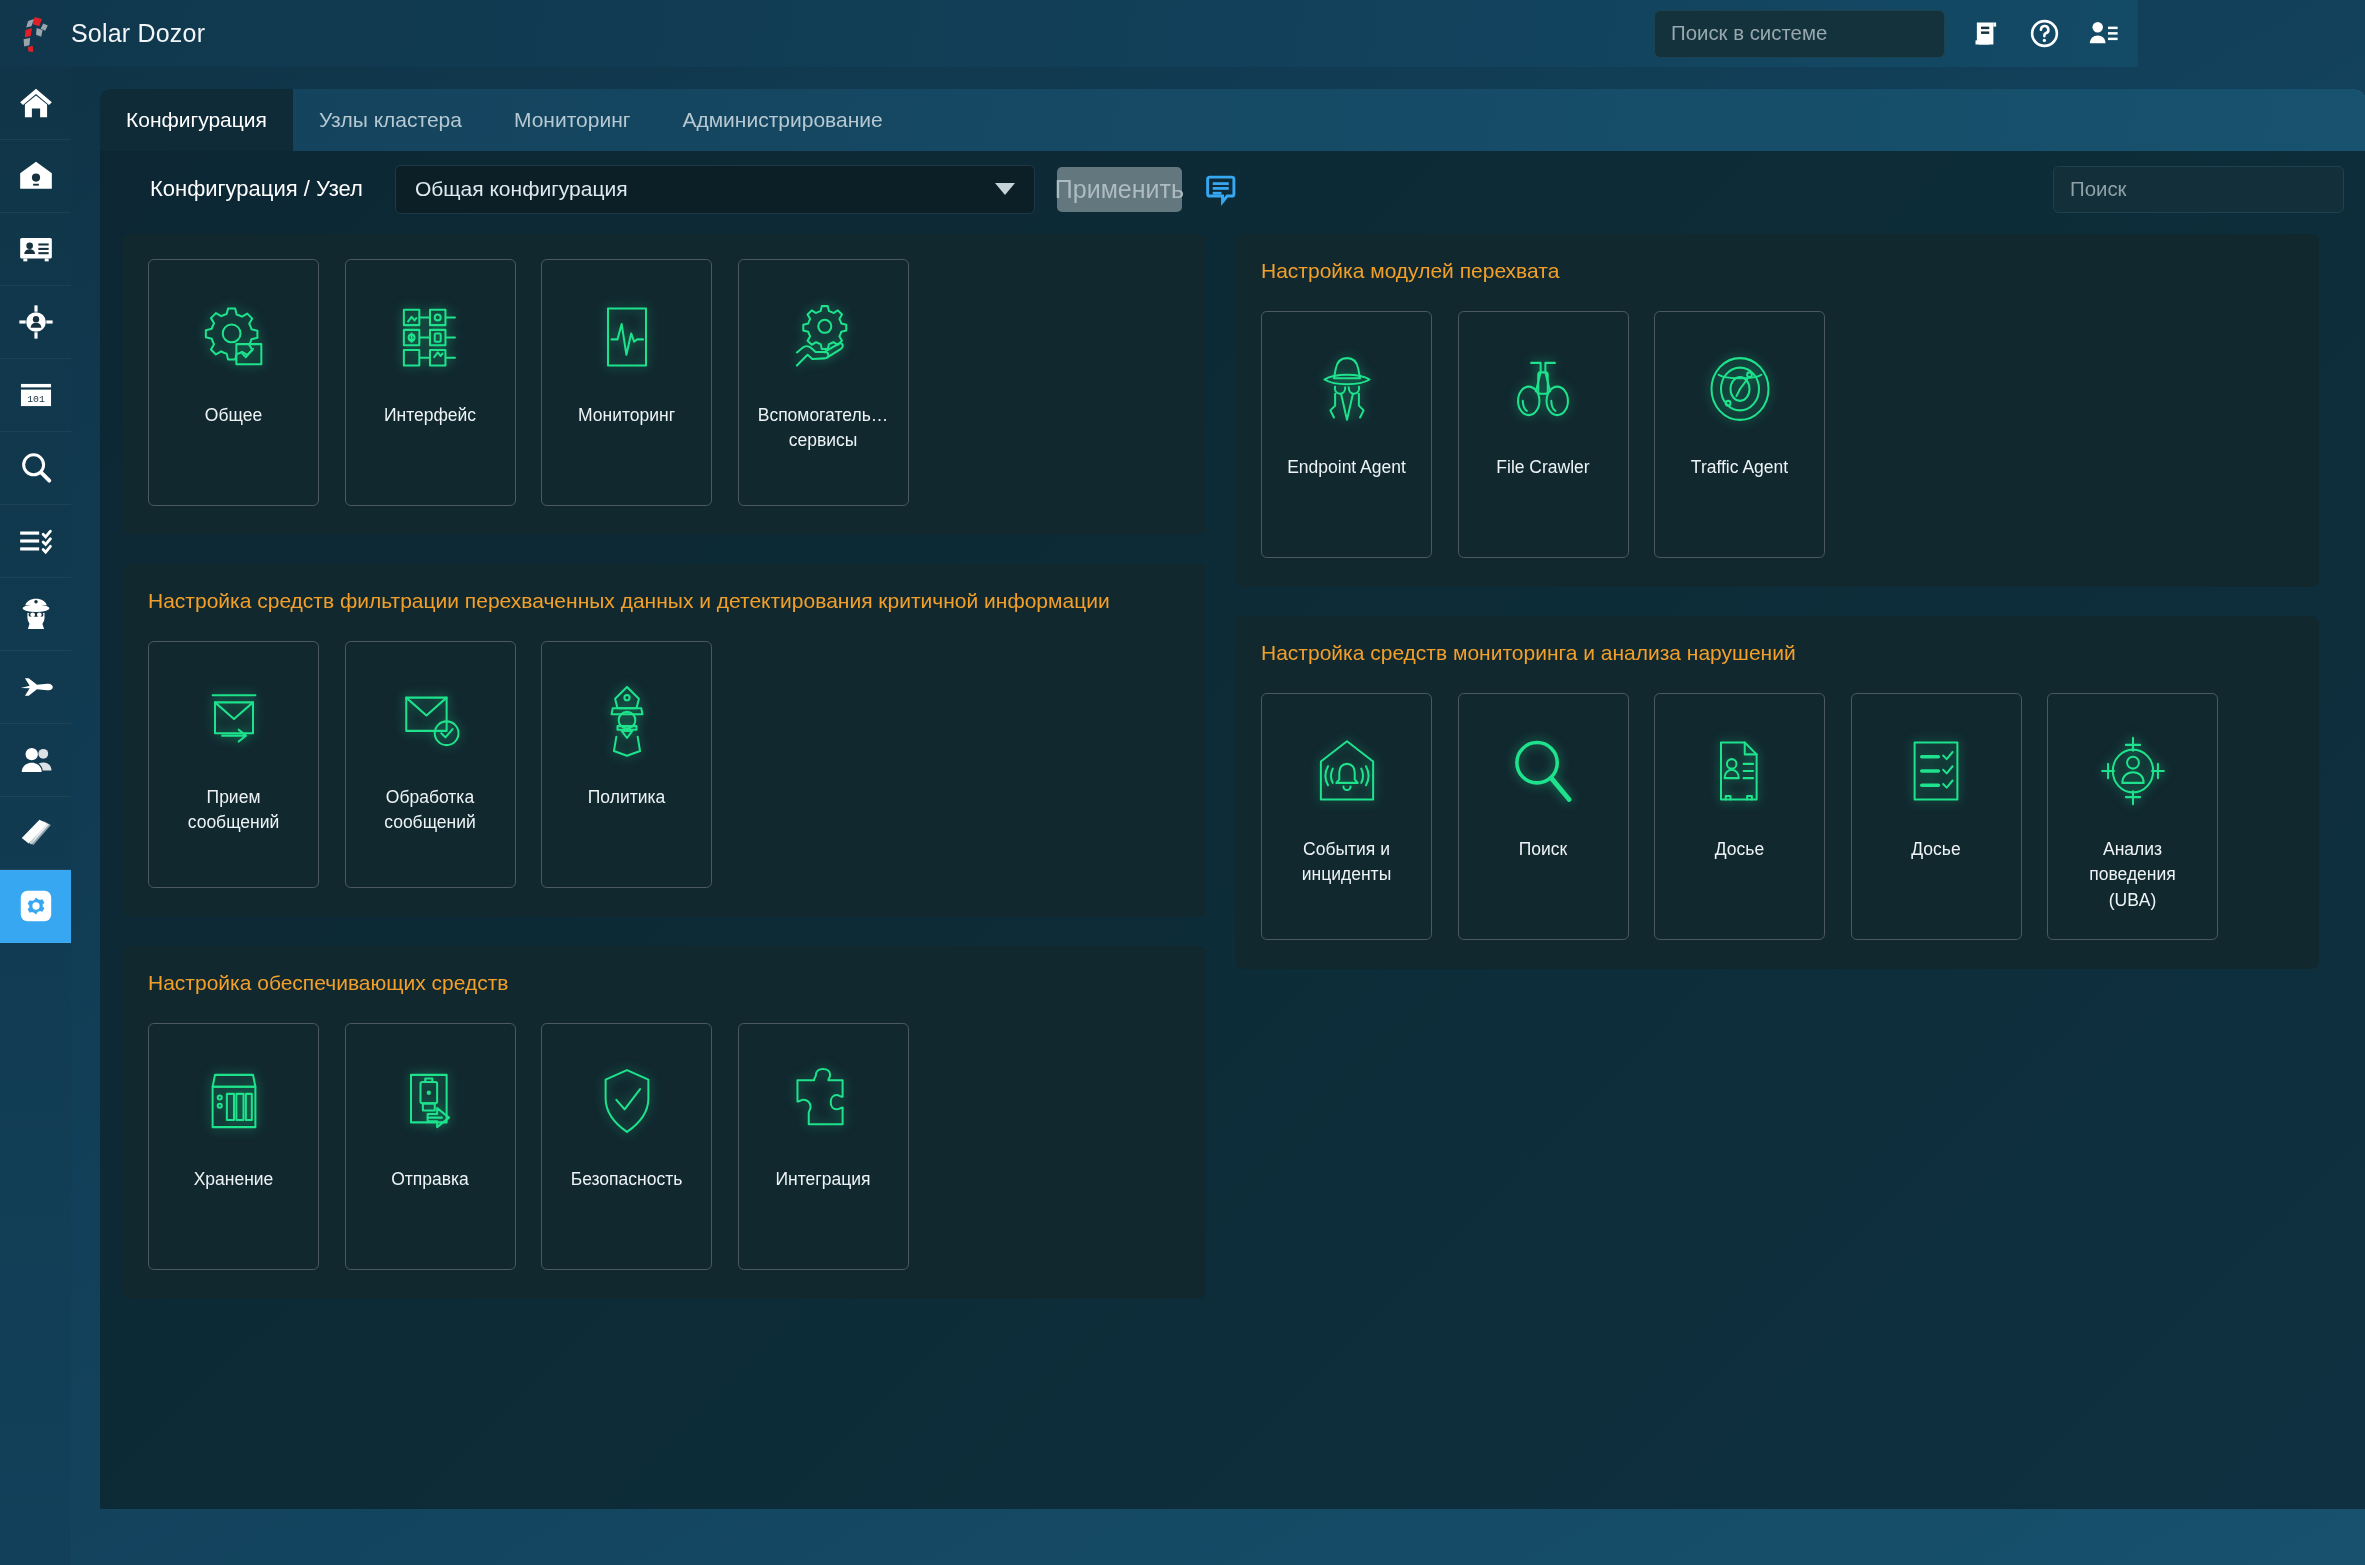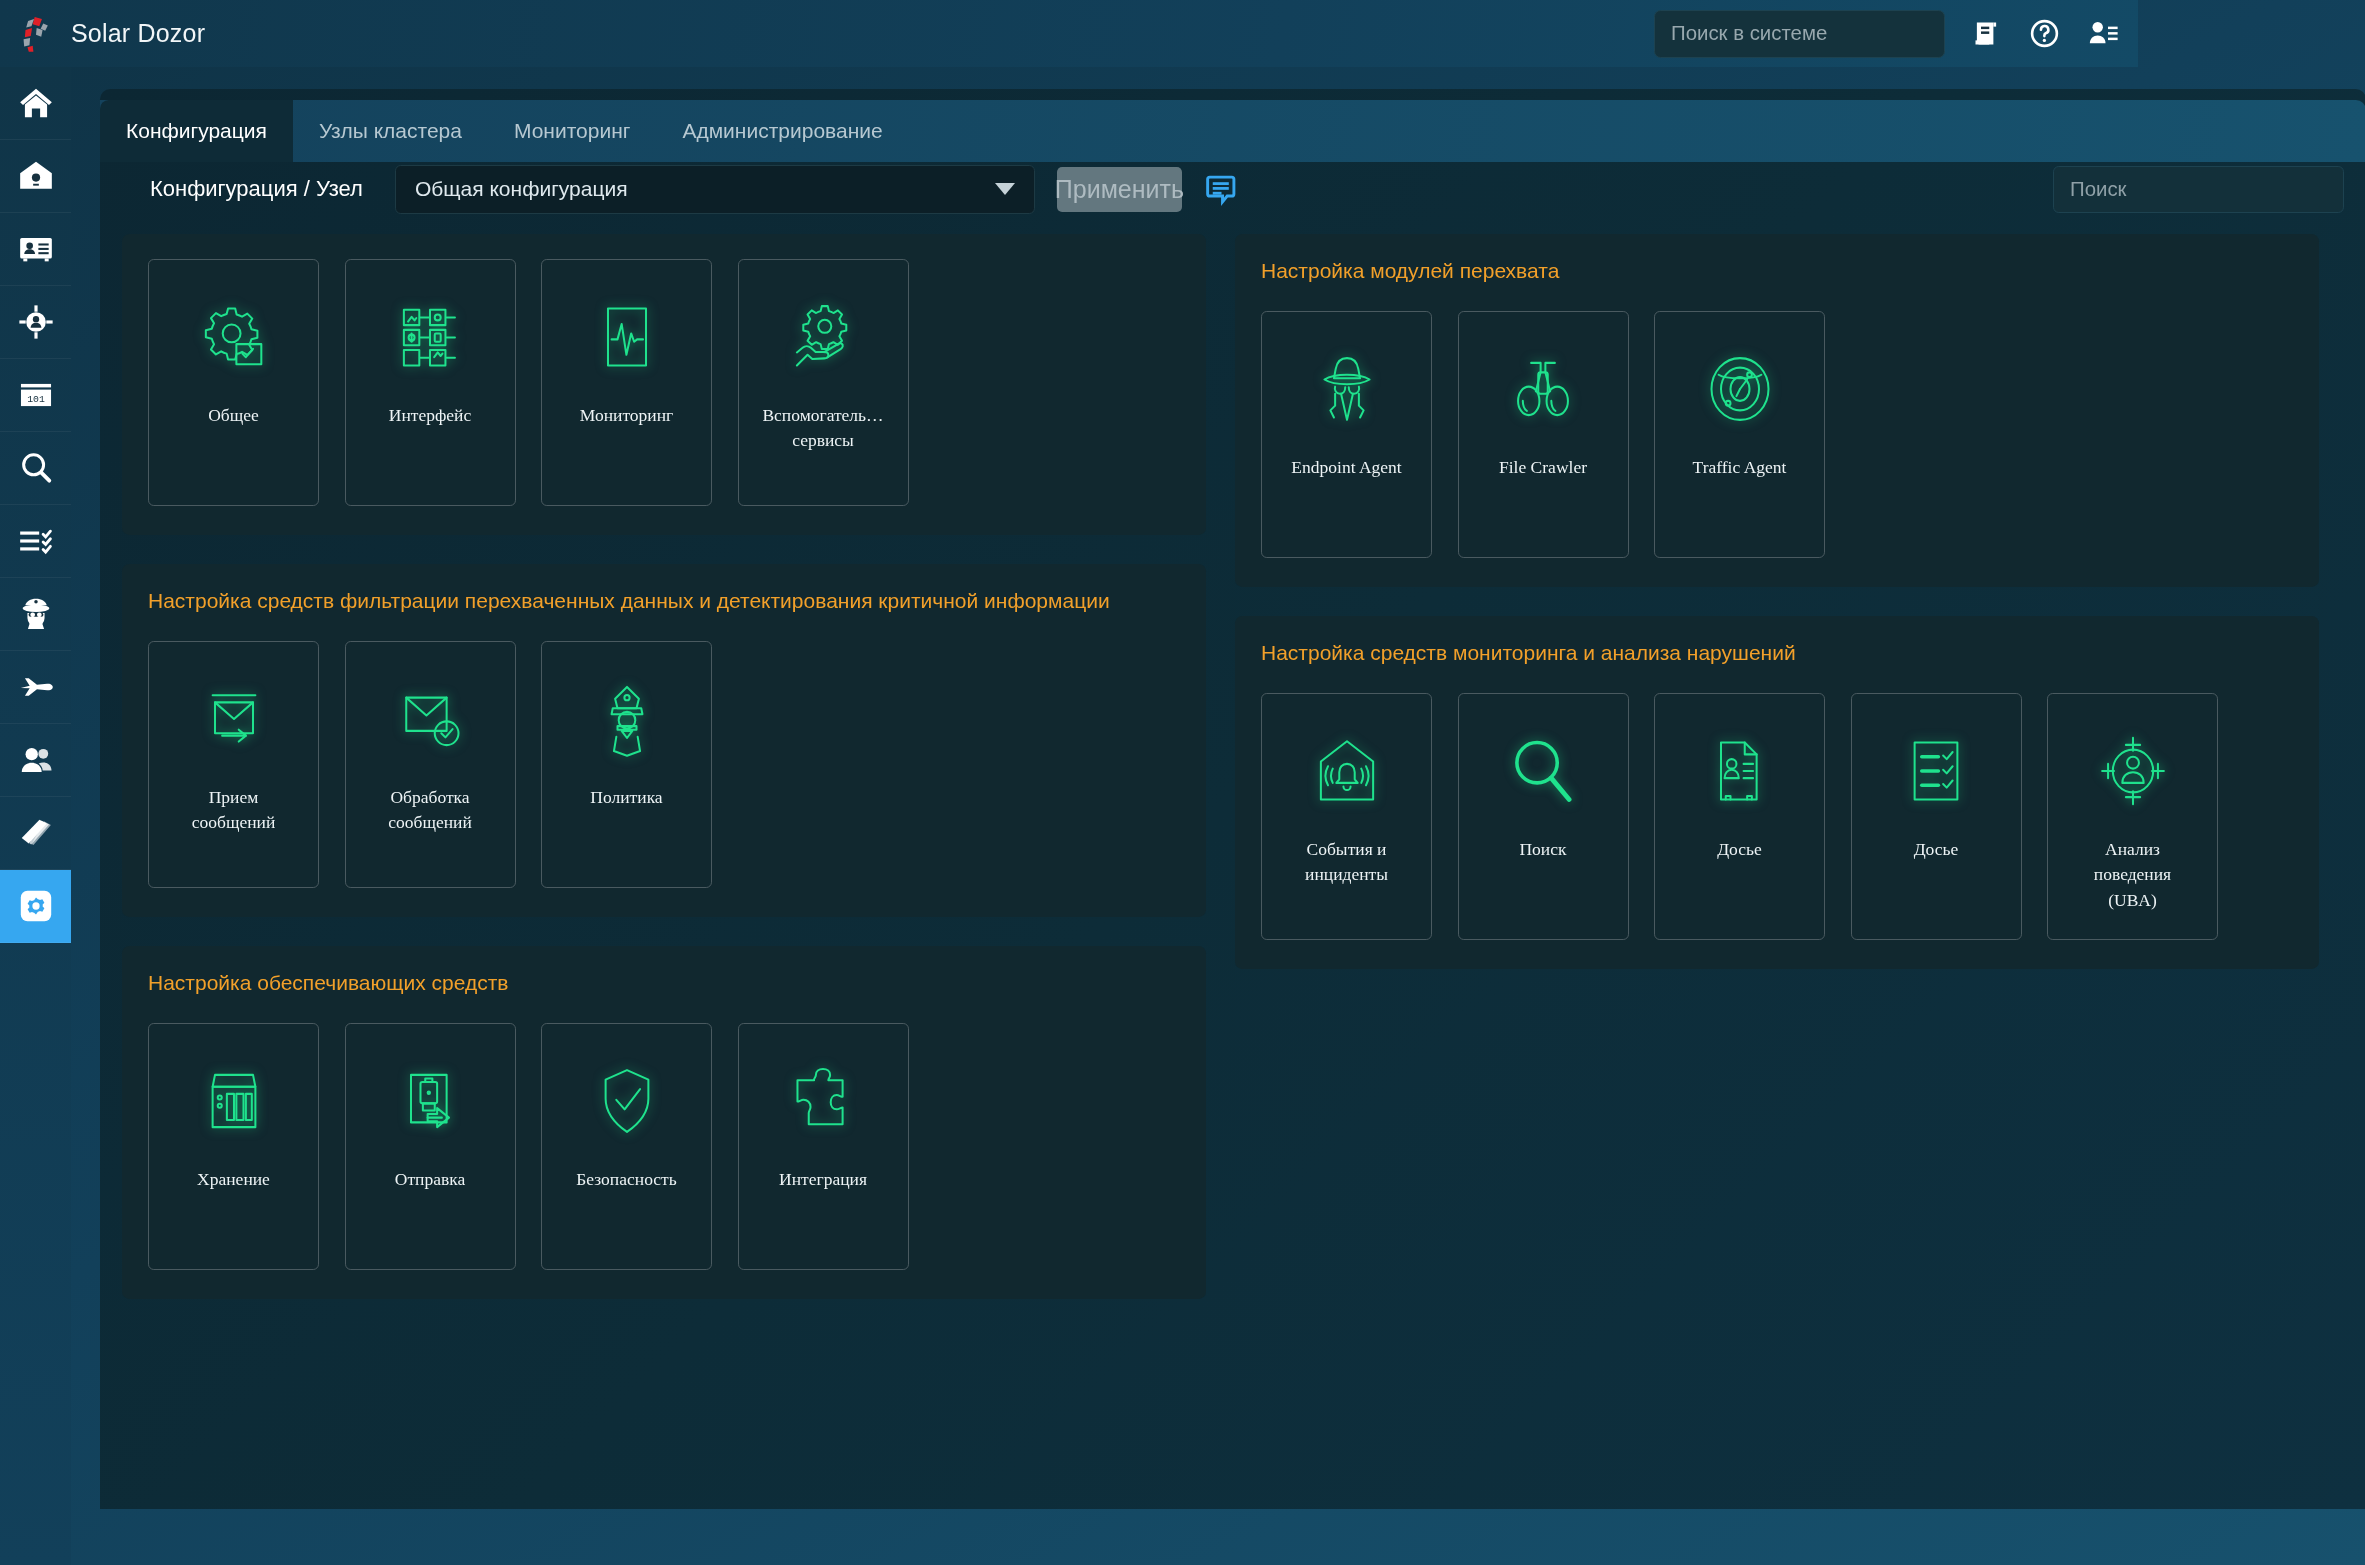--- a/index.html
+++ b/index.html
@@ -58,21 +58,21 @@
 
   
   #content {
     position: absolute; left: 100px; top: 89px;
     width: 2266px; height: 1420px;
     background: linear-gradient(135deg, #0c2733 0%, #0d2c38 50%, #0e3040 100%);
     border-top-left-radius: 10.2px; border-top-right-radius: 10.2px;
     overflow: hidden;
   }
   #tabstrip {
-    position: absolute; left: 0; top: 11px; width: 100%; height: 62px;
+    position: absolute; left: 0; top: 0; width: 100%; height: 62px;
     background: linear-gradient(100deg, #14425c 0%, #17526e 100%);
     border-top-right-radius: 10.2px;
     display: flex; align-items: center;
   }
   .tab {
     height: 62px; display: flex; align-items: center;
     padding: 0 26px; font-size: 21px; color: #b6c8d1; cursor: pointer;
     white-space: nowrap;
   }
   .tab:first-child { padding-left: 26px; }
@@ -150,21 +150,20 @@
     font-family: "Liberation Sans", sans-serif; font-weight: 400;
   }
   .cards { display: flex; gap: 25.5px; }
   .card {
     width: 171px; height: 247px;
     border: 0.7px solid #4a5a60; border-radius: 5.8px;
     background: transparent;
     display: flex; flex-direction: column; align-items: center;
     cursor: pointer;
     position: relative;
-    font-family: Liberation Serif, serif;
   }
   .card .card-icon {
     position: absolute; top: 0; left: 0; right: 0; height: 154px;
     display: flex; align-items: center; justify-content: center;
   }
   .card .card-icon svg {
     width: 76px; height: 76px;
     stroke: #1fe28d; fill: none; stroke-width: 1.7;
     stroke-linecap: round; stroke-linejoin: round;
     filter: drop-shadow(0 0 5.1px rgba(31,226,141,.55));

